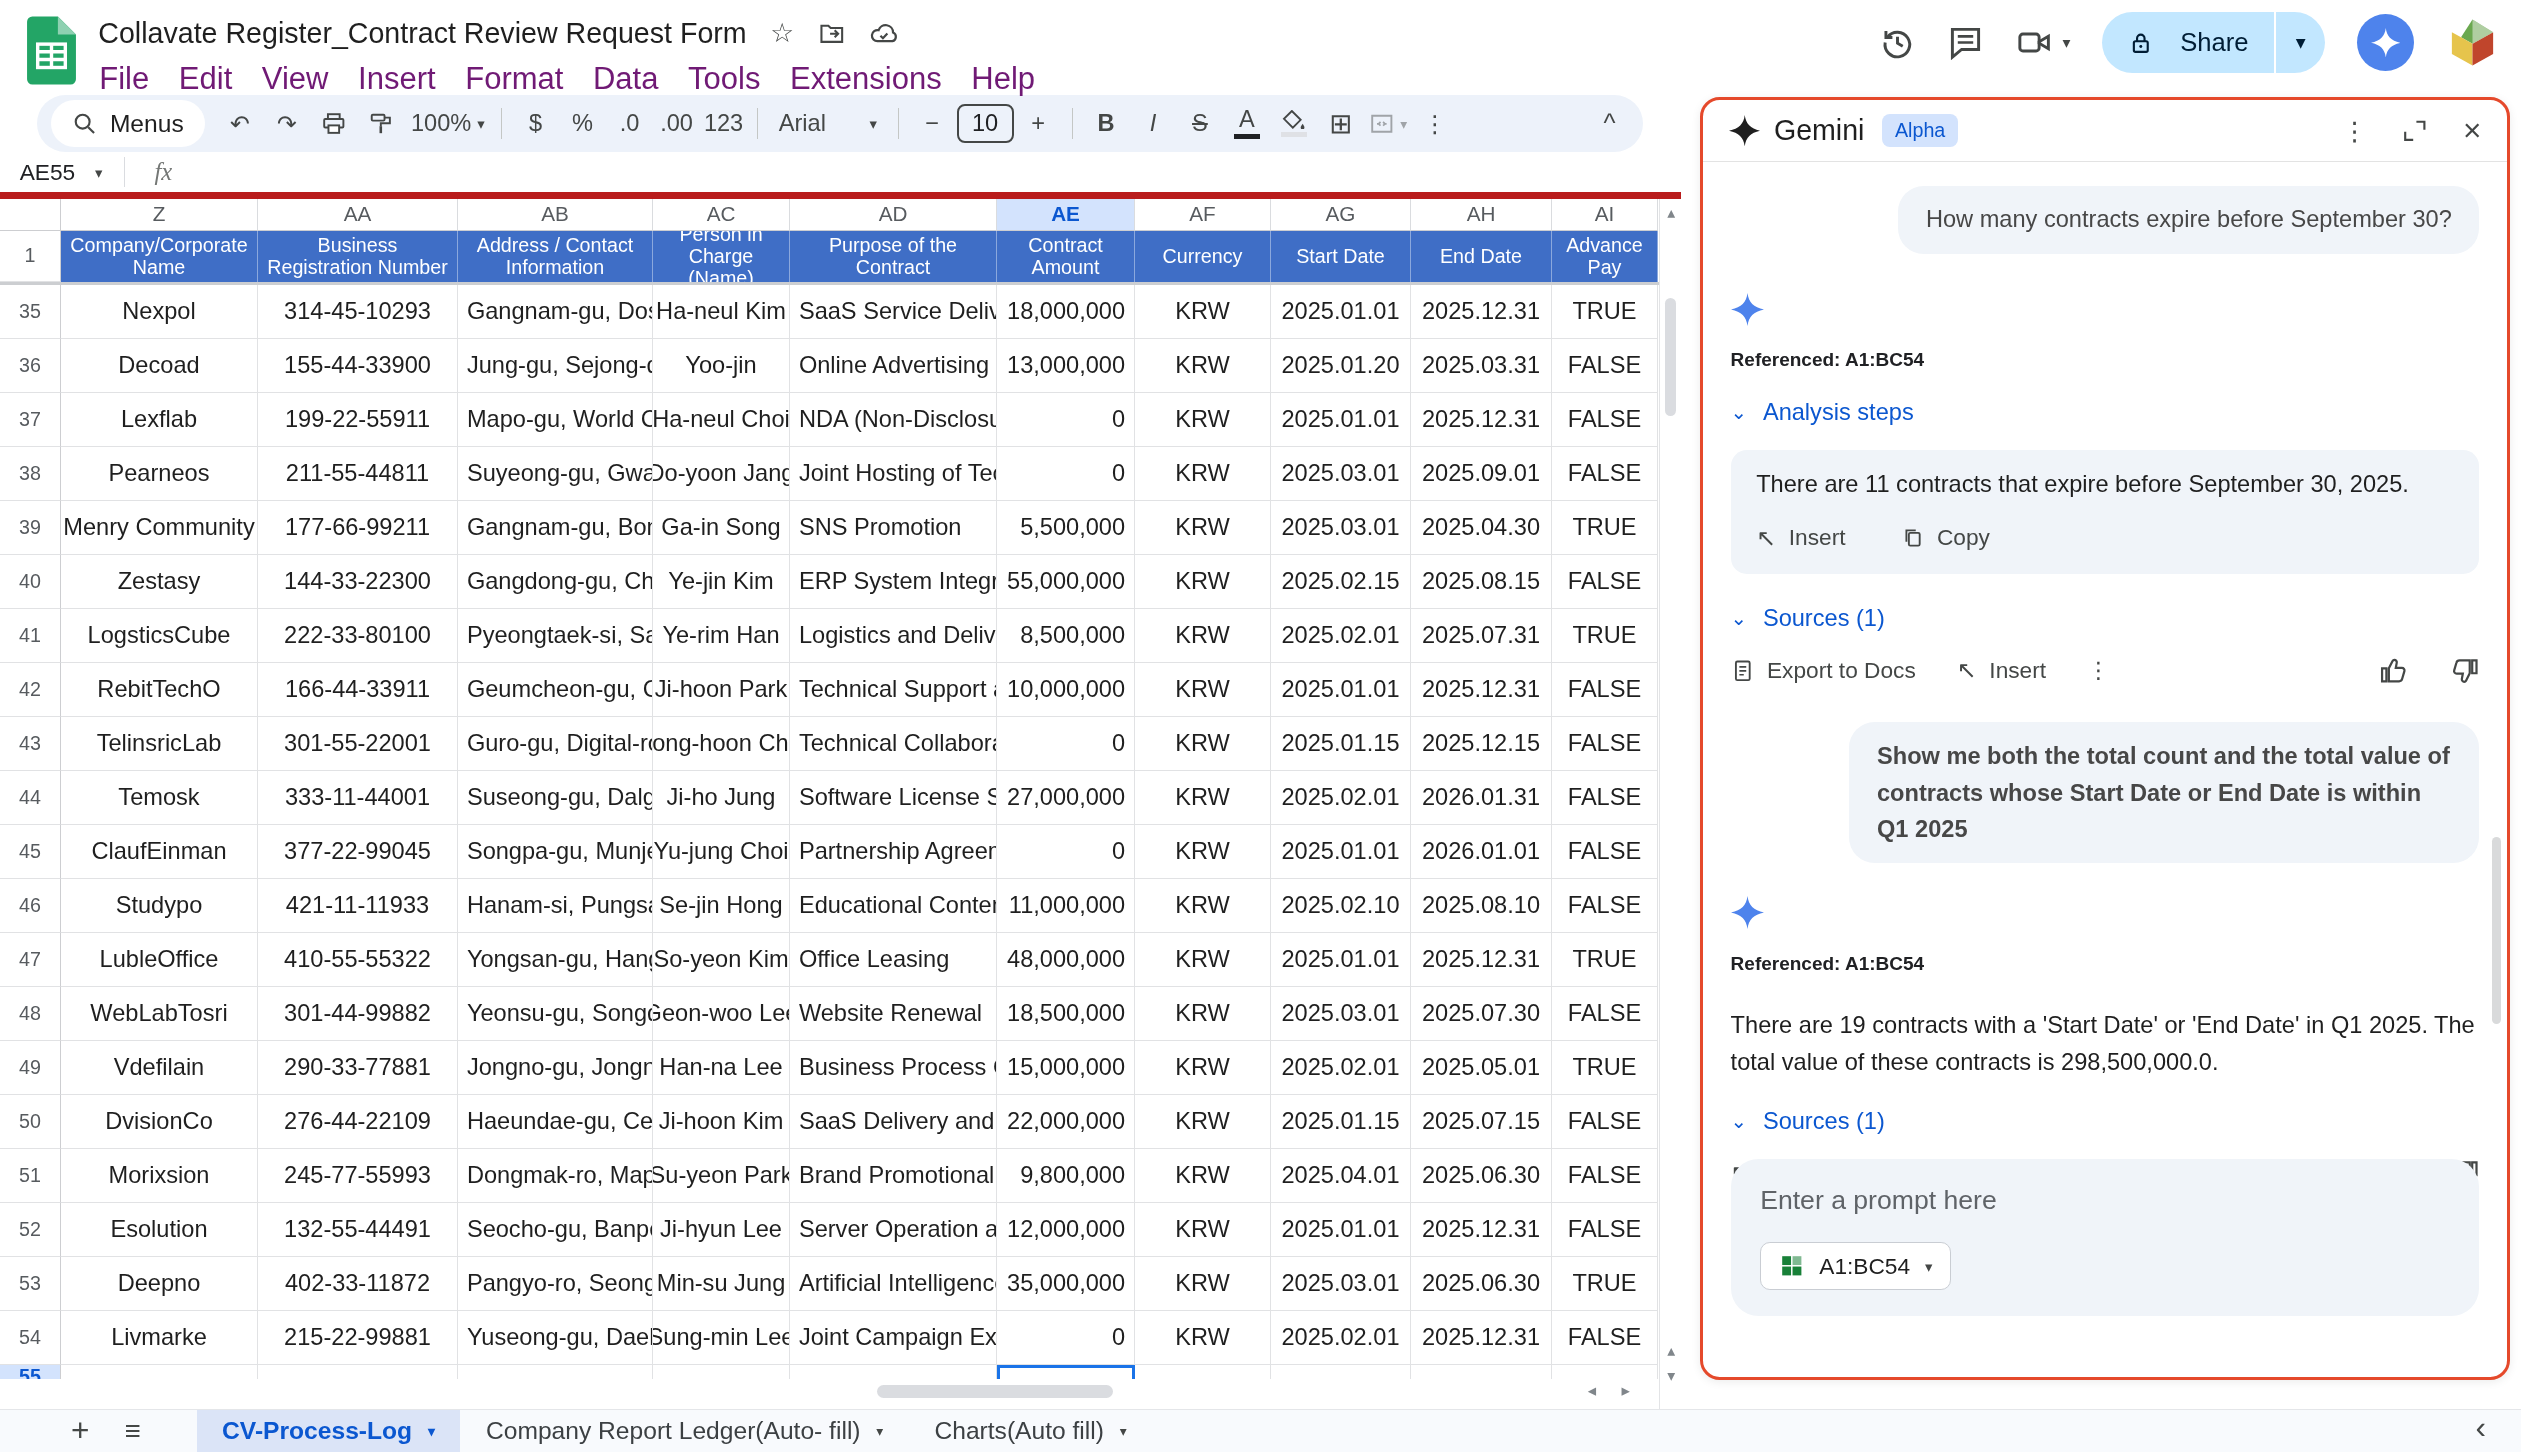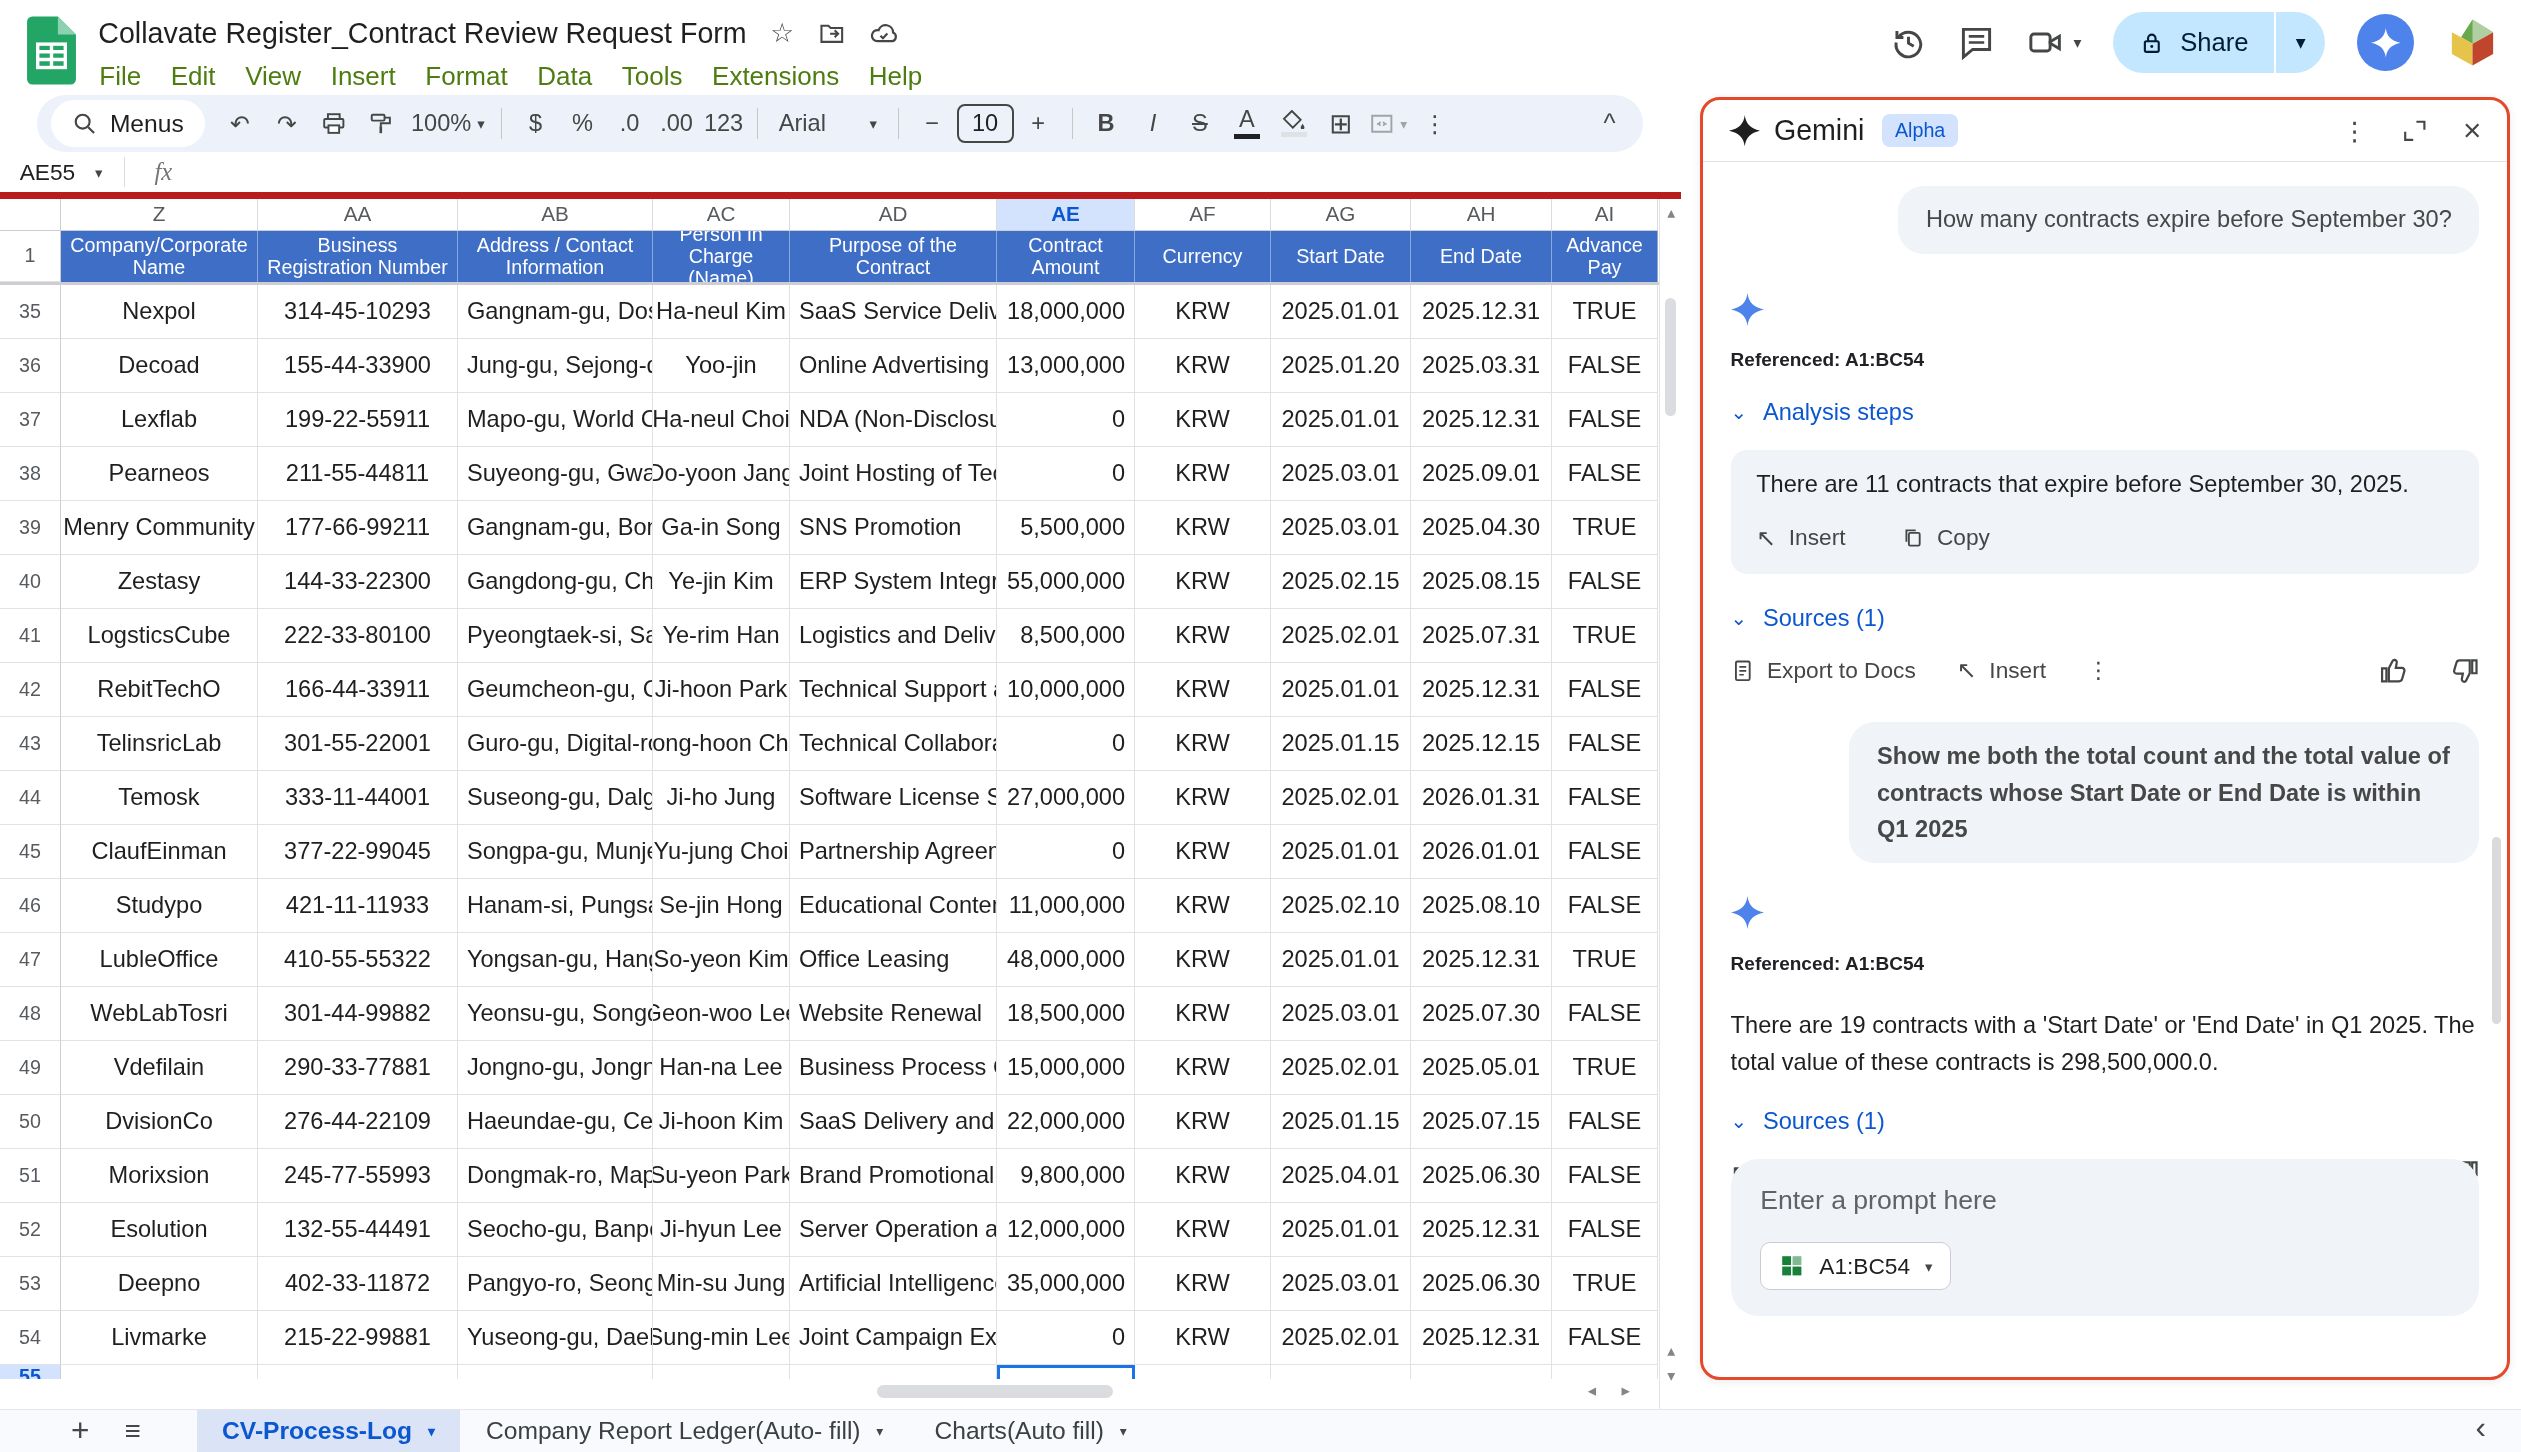--- a/index.html
+++ b/index.html
@@ -8,26 +8,26 @@
   svg { display:block; }
 
   
   .topbar { height:95px; display:flex; align-items:flex-start; padding:13.8px 0 0 25.6px; position:relative; background:#fff; }
   .logo { margin-top:2px; }
   .title-wrap { margin-left:21.7px; }
   .title-row { display:flex; align-items:center; gap:23.6px; height:39px; }
   .doc-title { font-size:28.6px; color:#1f1f1f; }
   .tb-ic { font-size:26.6px; color:#444746; display:flex; align-items:center; }
   .menubar { display:flex; margin-left:-13.8px; margin-top:3px; }
-  .mi { font-size:26px; color:#4d7c0f; padding:4.9px 14.8px; border-radius:7.9px; cursor:pointer; }
+  .mi { font-size:31px; color:#701a75; padding:4.9px 14.8px; border-radius:7.9px; cursor:pointer; }
   .top-actions { position:absolute; right:21.7px; top:11.8px; display:flex; align-items:center; gap:31.5px; }
   .ticon { color:#444746; display:flex; align-items:center; justify-content:center; }
   .vid-wrap { display:flex; align-items:center; gap:9.9px; color:#444746; }
   .share { display:flex; align-items:center; background:#c2e7ff; border-radius:31.5px; height:61px; overflow:hidden; }
-  .share-main { display:flex; gap:16px; padding:0 25.6px; align-items:center; font-size:25.6px; color:#001d35; height:100%; }
+  .share-main { display:flex; gap:27px; padding:0 25.6px; align-items:center; font-size:25.6px; color:#001d35; height:100%; }
   .share-sep { width:2px; height:100%; background:#ffffff; }
   .share-caret { padding:0 19.7px; font-size:19.7px; color:#001d35; }
   .gem-btn { width:57px; height:57px; border-radius:50%; background:#4e83ec; display:flex; align-items:center; justify-content:center; }
   .avatar { width:55px; height:55px; }
 
   
   .toolbar { margin:0 0 0 37px; width:1606px; height:57px; background:#edf2fa; border-radius:28.6px;
     display:flex; align-items:center; padding:0 13.8px; gap:2px; }
   .menus-pill { background:#fff; border-radius:23.6px; height:47px; display:flex; align-items:center; gap:11.8px;
     padding:0 21.7px; font-size:24.6px; color:#1f1f1f; margin-right:9.9px; }

